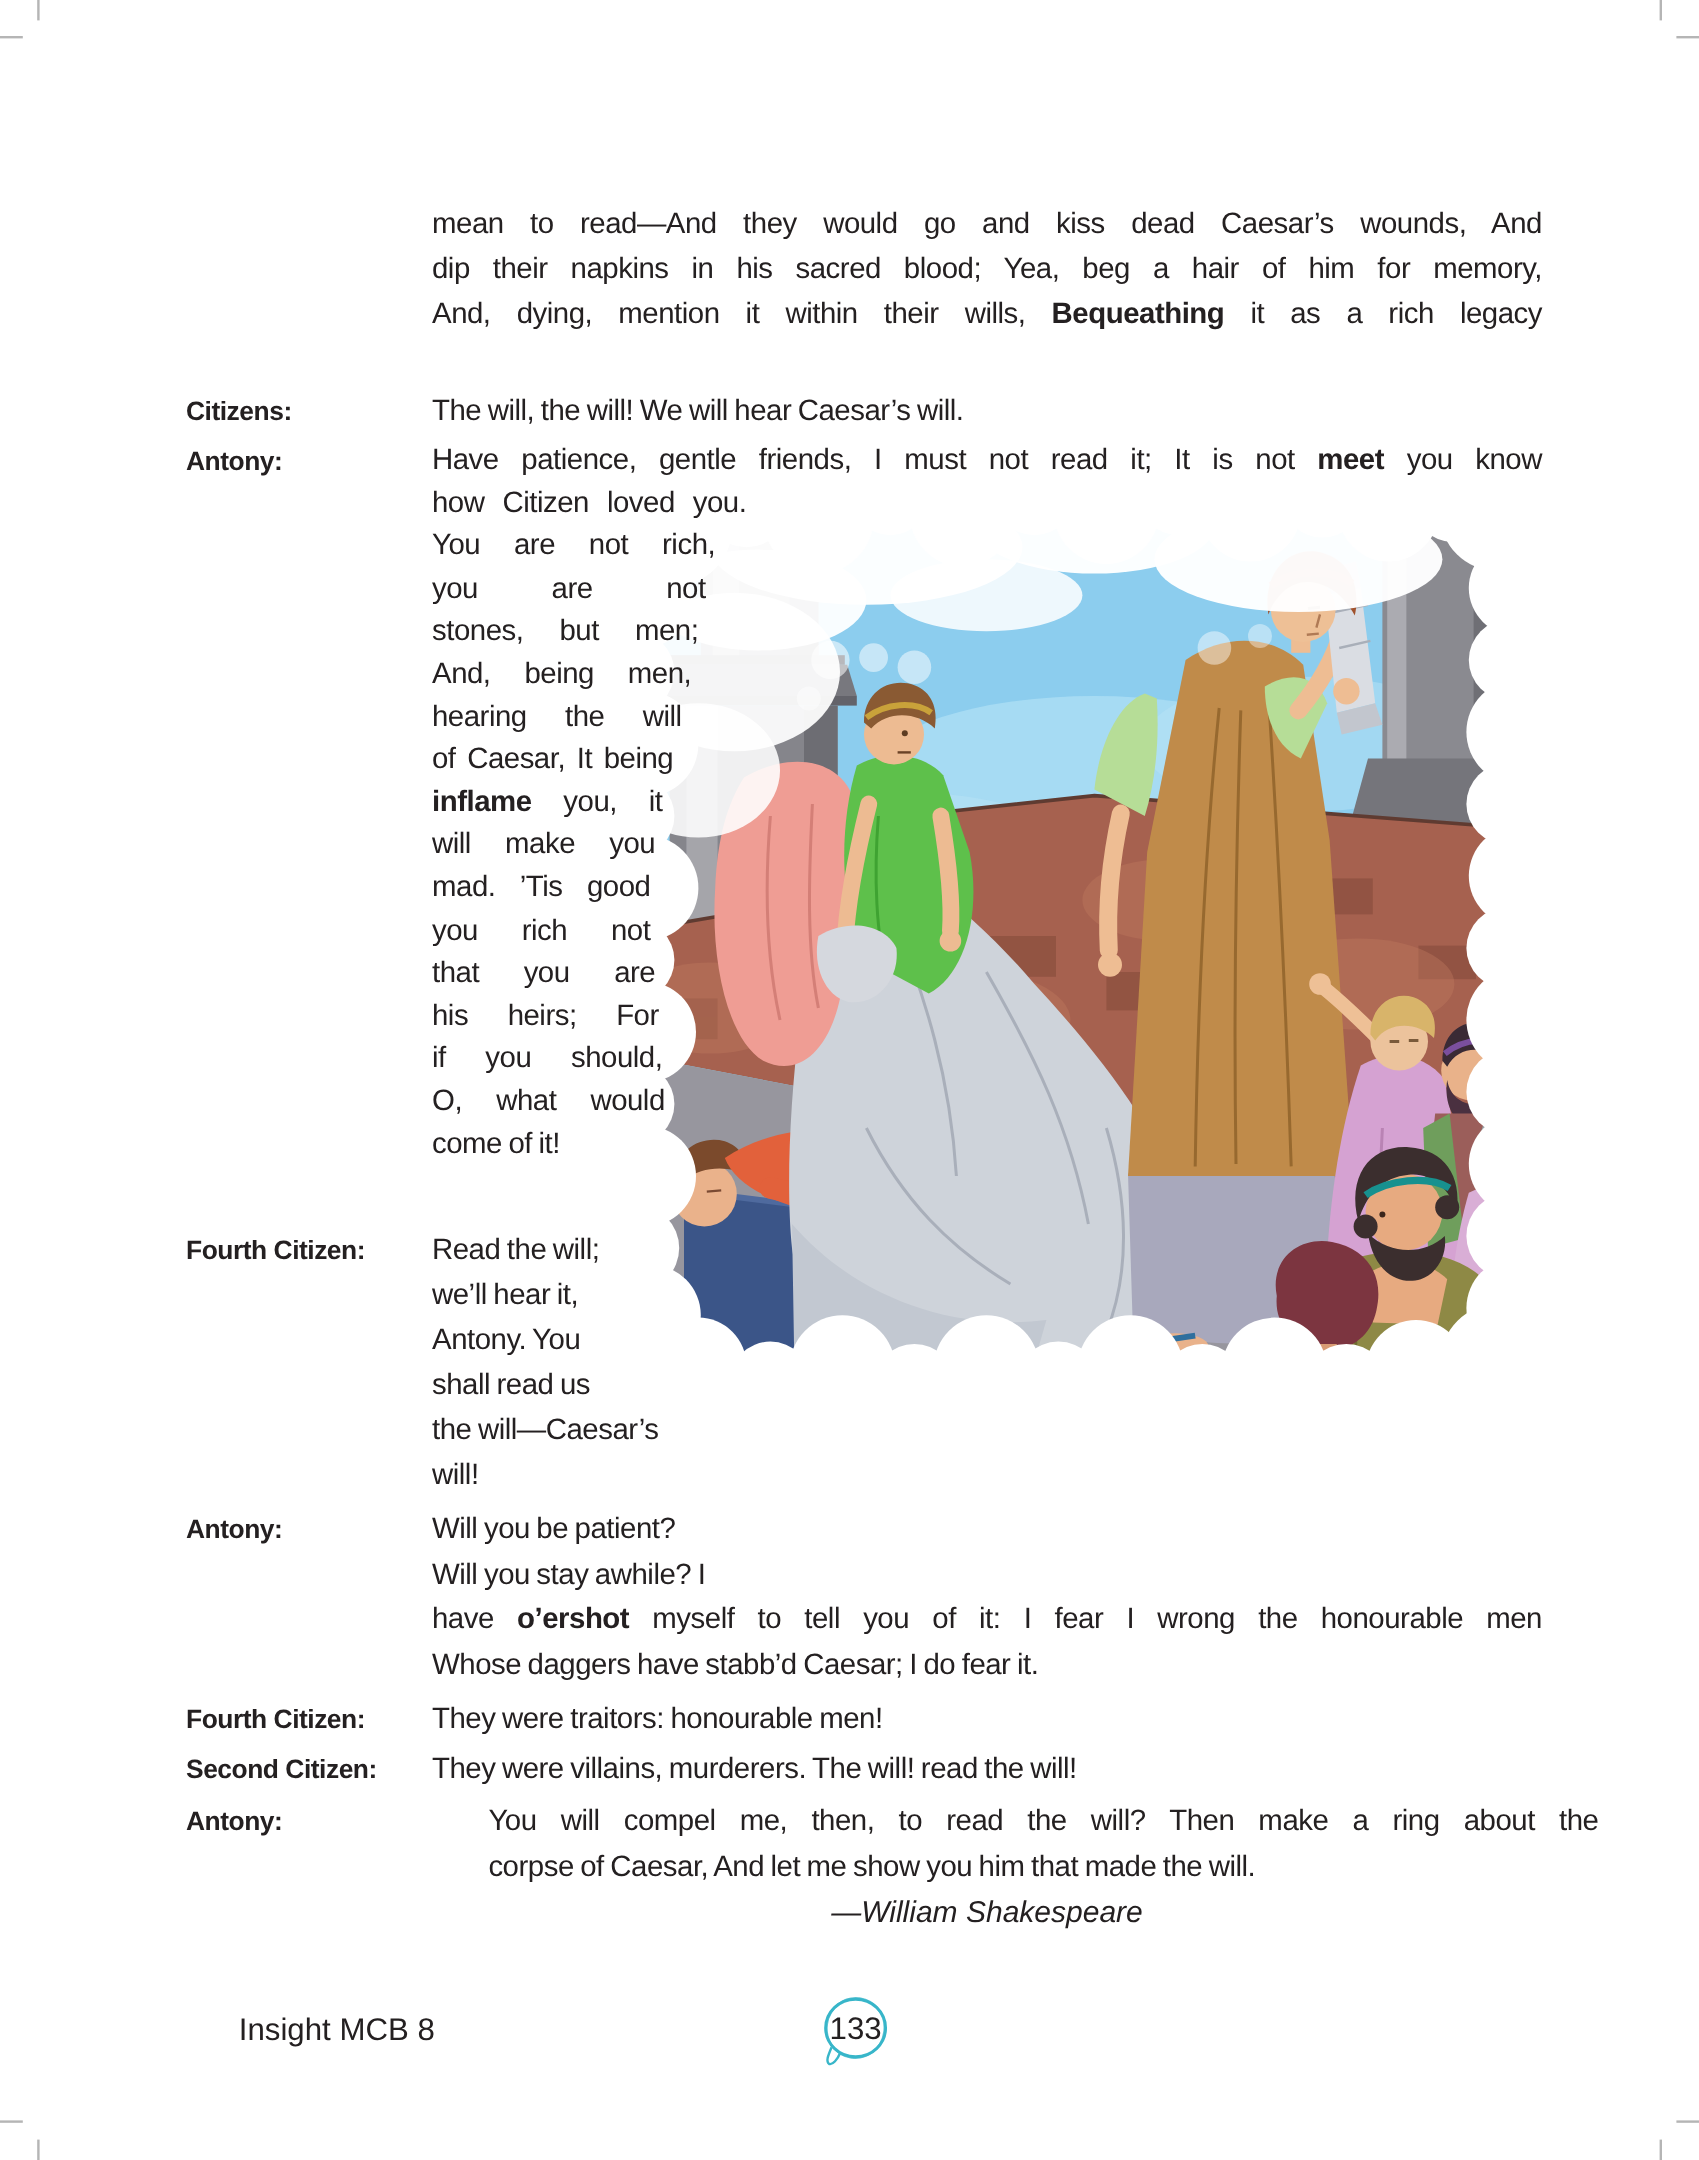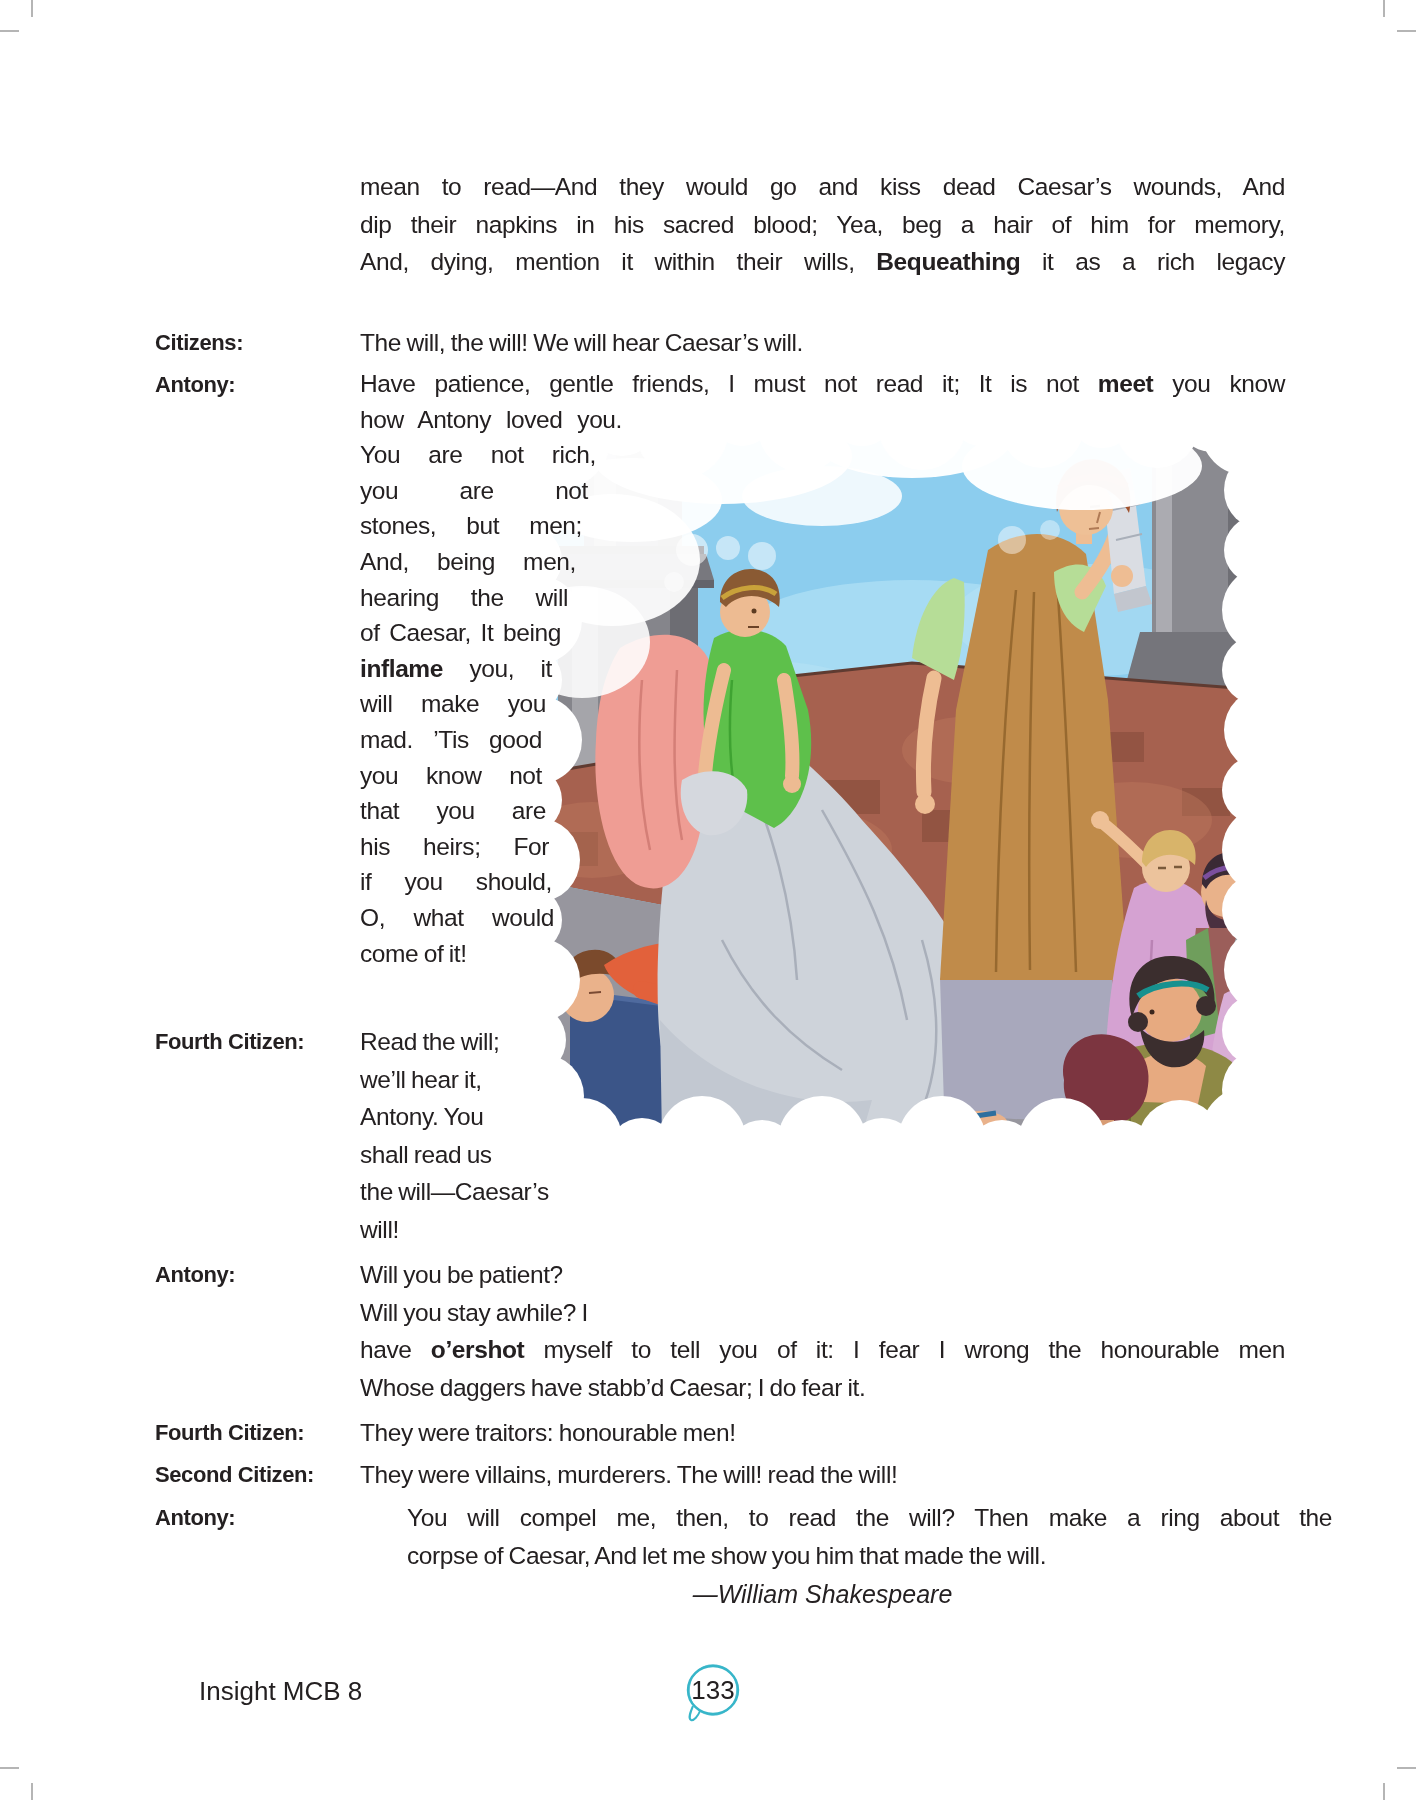--- a/index.html
+++ b/index.html
@@ -307,31 +307,31 @@
   </div>
 
   <div class="speaker" style="top:324px;">Citizens:</div>
   <div class="block" style="top:324px;">
     <div class="line"><span>The will, the will! We will hear Caesar’s will.</span></div>
   </div>
 
   <div class="speaker" style="top:366px;">Antony:</div>
   <div class="block lh-n" style="top:366px;">
     <div class="line j" style="width:925px;"><span>Have patience, gentle friends, I must not read it; It is not </span><b>meet</b><span> you know</span></div>
-    <div class="line j" style="width:262px;"><span>how Antony loved you.</span></div>
+    <div class="line j" style="width:262px;"><span>how Citizen loved you.</span></div>
     <div class="line j" style="width:236px;"><span>You are not rich,</span></div>
     <div class="line j" style="width:228px;"><span>you are not</span></div>
     <div class="line j" style="width:222px;"><span>stones, but men;</span></div>
     <div class="line j" style="width:216px;"><span>And, being men,</span></div>
     <div class="line j" style="width:208px;"><span>hearing the will</span></div>
     <div class="line j" style="width:201px;"><span>of Caesar, It being</span></div>
     <div class="line j" style="width:192px;"><b>inflame</b><span> you, it</span></div>
     <div class="line j" style="width:186px;"><span>will make you</span></div>
     <div class="line j" style="width:182px;"><span>mad. ’Tis good</span></div>
-    <div class="line j" style="width:182px;"><span>you know not</span></div>
+    <div class="line j" style="width:182px;"><span>you rich not</span></div>
     <div class="line j" style="width:186px;"><span>that you are</span></div>
     <div class="line j" style="width:189px;"><span>his heirs; For</span></div>
     <div class="line j" style="width:192px;"><span>if you should,</span></div>
     <div class="line j" style="width:194px;"><span>O, what would</span></div>
     <div class="line"><span>come of it!</span></div>
   </div>
 
   <div class="speaker" style="top:1023px;">Fourth Citizen:</div>
   <div class="block lh-f" style="top:1023px;">
     <div class="line"><span>Read the will;</span></div>

